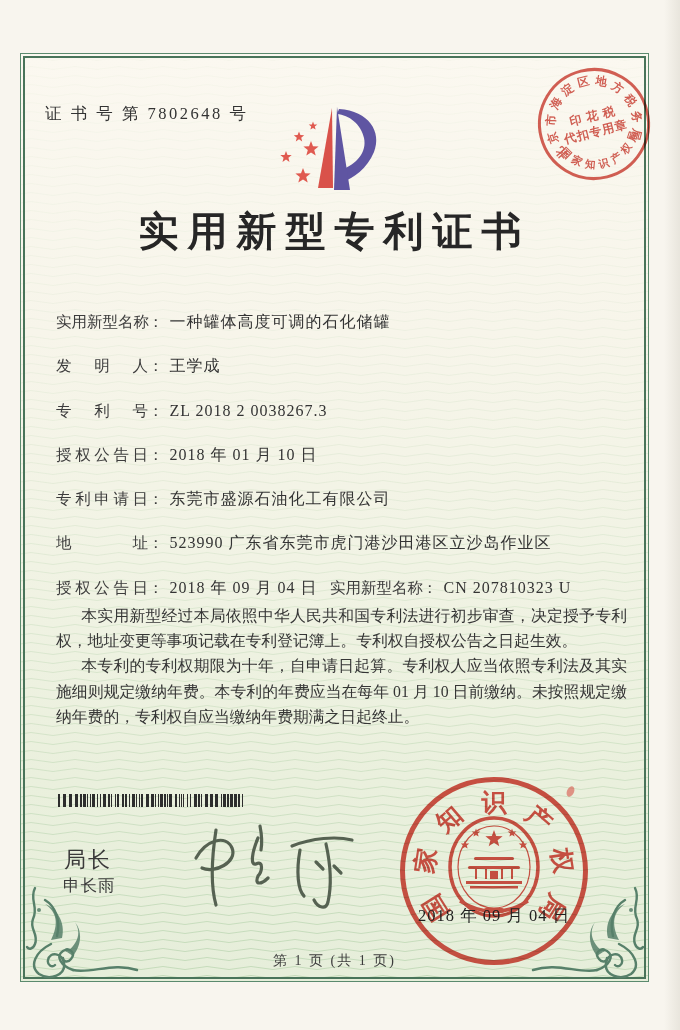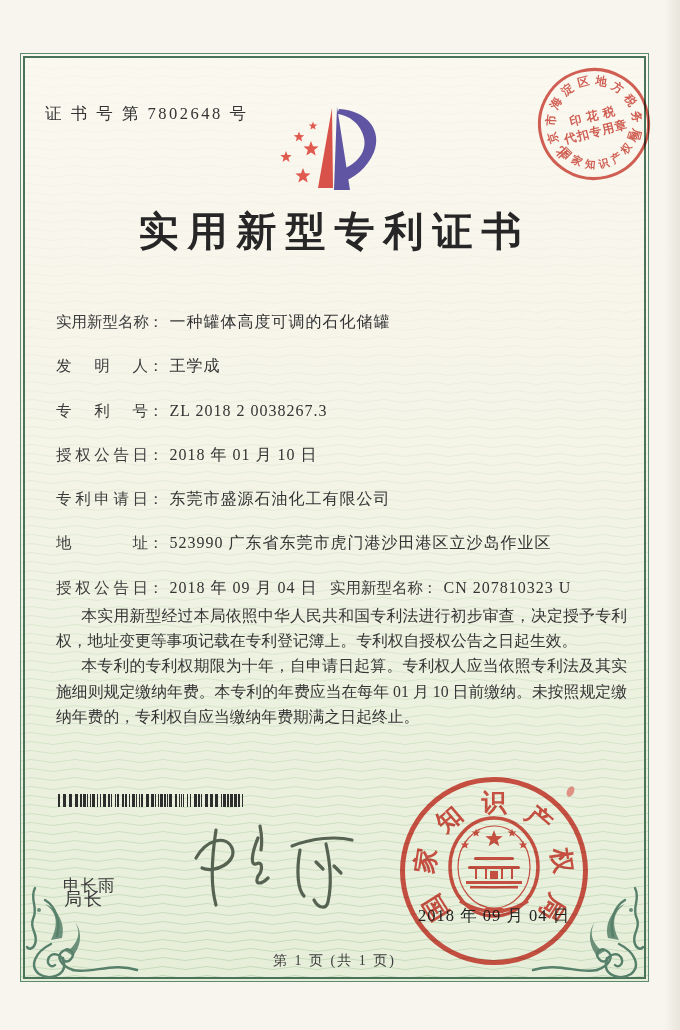--- a/index.html
+++ b/index.html
@@ -32,21 +32,21 @@
   .flabel{display:inline-block;width:92px;text-align:justify;text-align-last:justify;
     font-size:15.5px;color:#3c3c3c;vertical-align:baseline;}
   .fcolon{font-size:15.5px;color:#3c3c3c;}
   .fvalue{font-size:16px;letter-spacing:1px;margin-left:6px;color:#343434;}
   .grant-col2{position:absolute;left:274px;top:0;}
   .paras{left:56px;top:603px;width:571px;z-index:4;font-size:15.8px;line-height:25.2px;
     text-align:justify;color:#353535;}
   .paras p{margin:0;text-indent:1.6em;}
   .barcode{left:58px;top:794px;width:188px;height:13px;z-index:4;font-size:0;white-space:nowrap;}
   .barcode i{display:inline-block;height:13px;background:#2d2d2d;vertical-align:top;}
-  .signer-title{left:64px;top:845px;font-size:18px;letter-spacing:2px;z-index:4;margin-top:42px;}
+  .signer-title{left:64px;top:845px;font-size:22px;letter-spacing:2px;z-index:4;}
   .signer-name{left:63px;top:875px;font-size:16.5px;letter-spacing:1px;z-index:4;}
   .signature{left:175px;top:818px;z-index:4;}
   
   .tax-stamp{left:536px;top:66px;width:116px;height:116px;z-index:5;
     transform:rotate(-14deg);opacity:.88;mix-blend-mode:multiply;}
   .tax-ring{position:absolute;left:2px;top:2px;right:2px;bottom:2px;
     border:3px solid #cf4b41;border-radius:50%;}
   .stamp-center{position:absolute;width:100%;text-align:center;color:#cf4b41;font-weight:700;}
   .stamp-line1{top:42px;font-size:12px;letter-spacing:5px;text-indent:5px;}
   .stamp-line2{top:58px;font-size:12px;letter-spacing:1px;}

